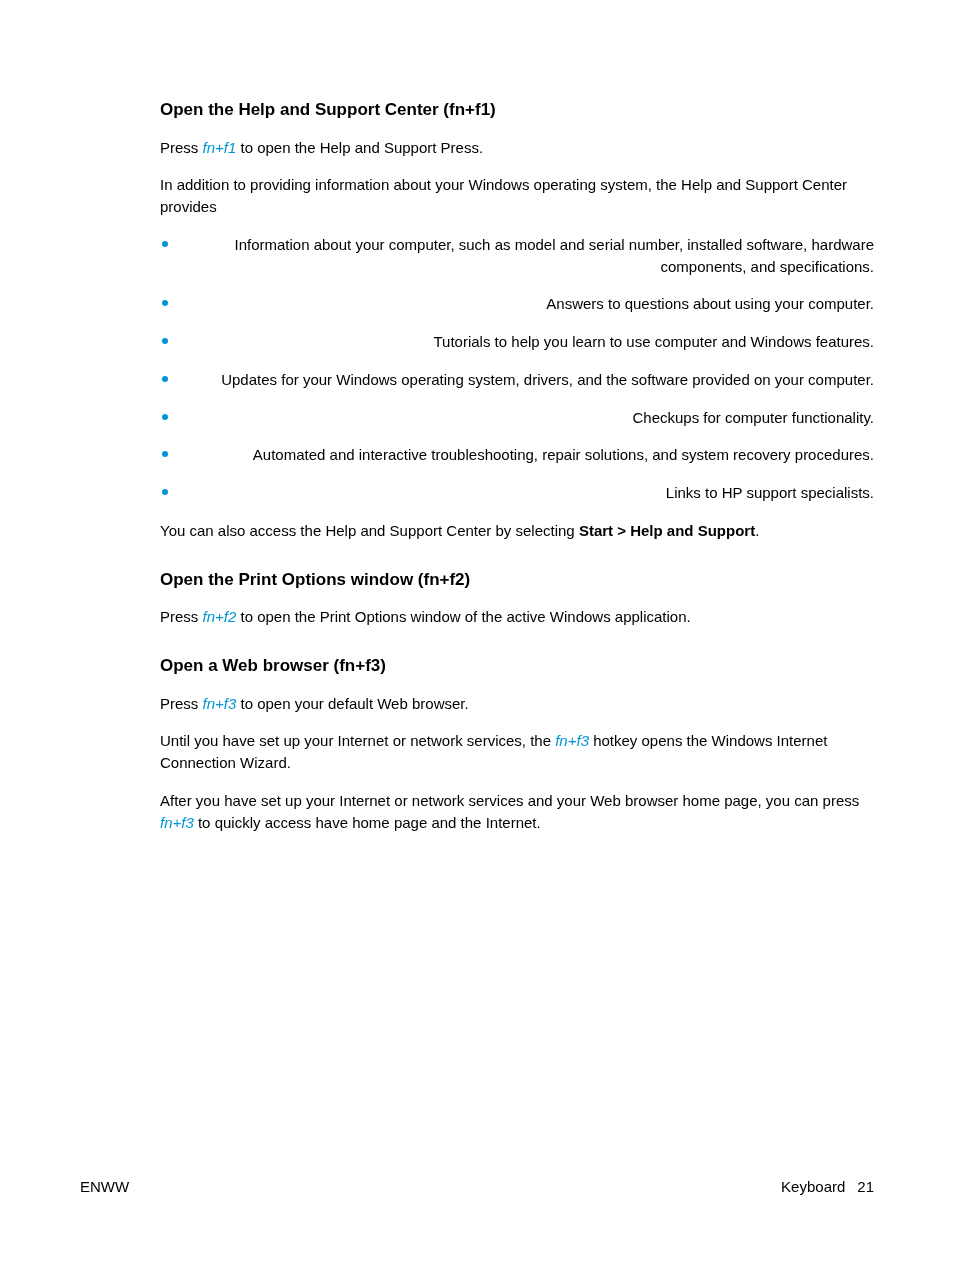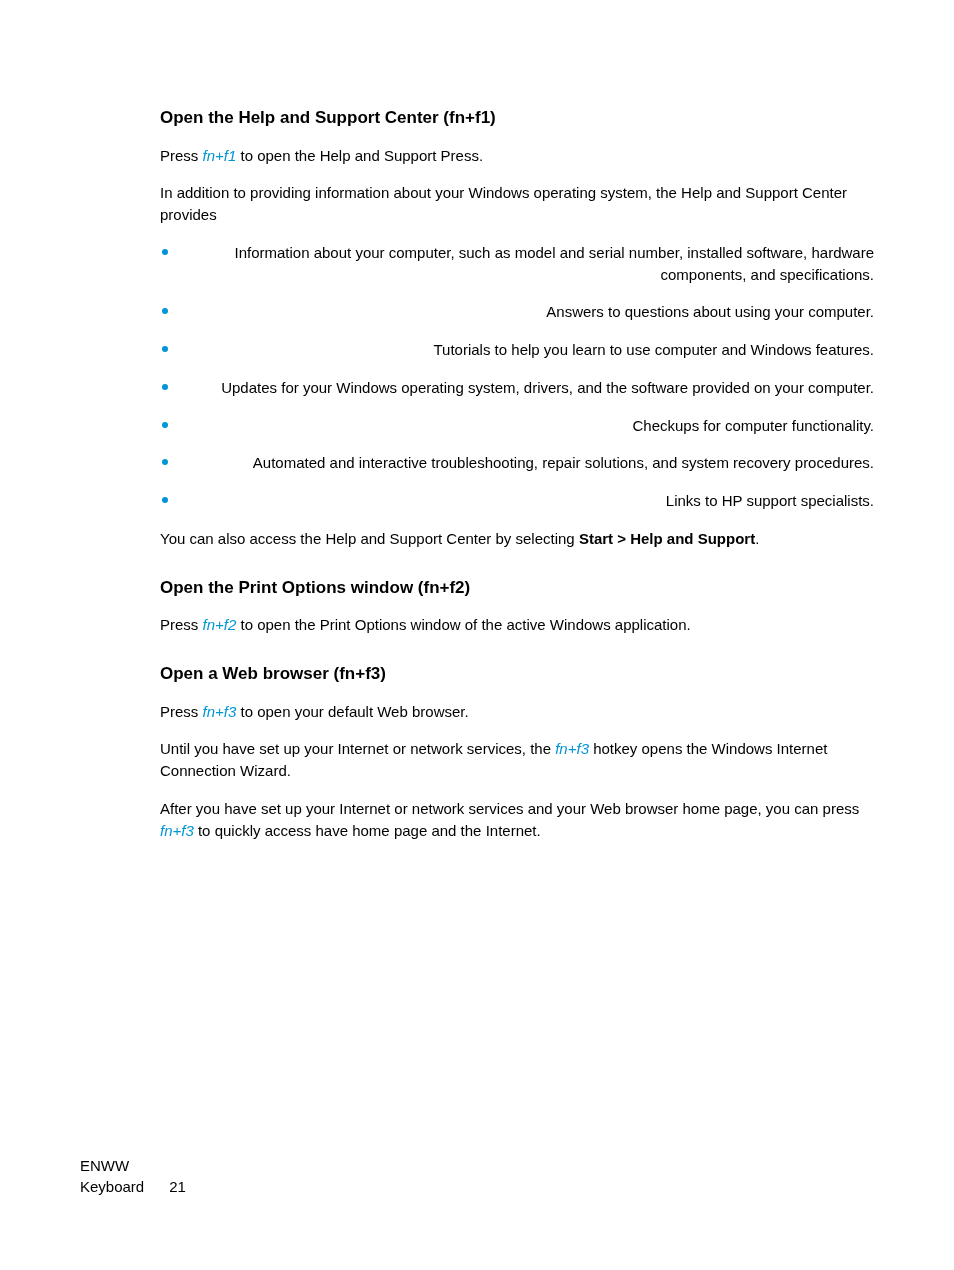--- a/index.html
+++ b/index.html
@@ -13,21 +13,21 @@
       position: relative;
       line-height: 1.45;
     }
     .page {
       padding: 94px 80px 0 160px;
     }
     h3.section-head {
       font-size: 17px;
       font-weight: bold;
       margin-bottom: 14px;
-      margin-top: 12px;
+      margin-top: 4px;
     }
     h3.section-head.mt { margin-top: 26px; }
     p { margin-bottom: 16px; }
     .hotkey { color: #0096d6; font-style: italic; }
     ul.bullets {
       list-style: none;
       margin: 0 0 16px 0;
       padding: 0;
       text-align: right;
     }
@@ -48,23 +48,22 @@
     }
     .bold { font-weight: bold; }
     .footer {
       position: absolute;
       bottom: 72px;
       left: 80px;
       right: 80px;
       display: flex;
       justify-content: space-between;
       font-size: 15px;
-      flex-direction: column;
     }
-    .footer-right { display: flex; gap: 25px; }
+    .footer-right { display: flex; gap: 12px; }
   </style>
 </head>
 <body>
 
 <div class="page">
 
   <h3 class="section-head">Open the Help and Support Center (fn+f1)</h3>
 
   <p>
     <span>Press </span><span class="hotkey">fn+f1</span><span> to open the Help and Support Press.</span>

